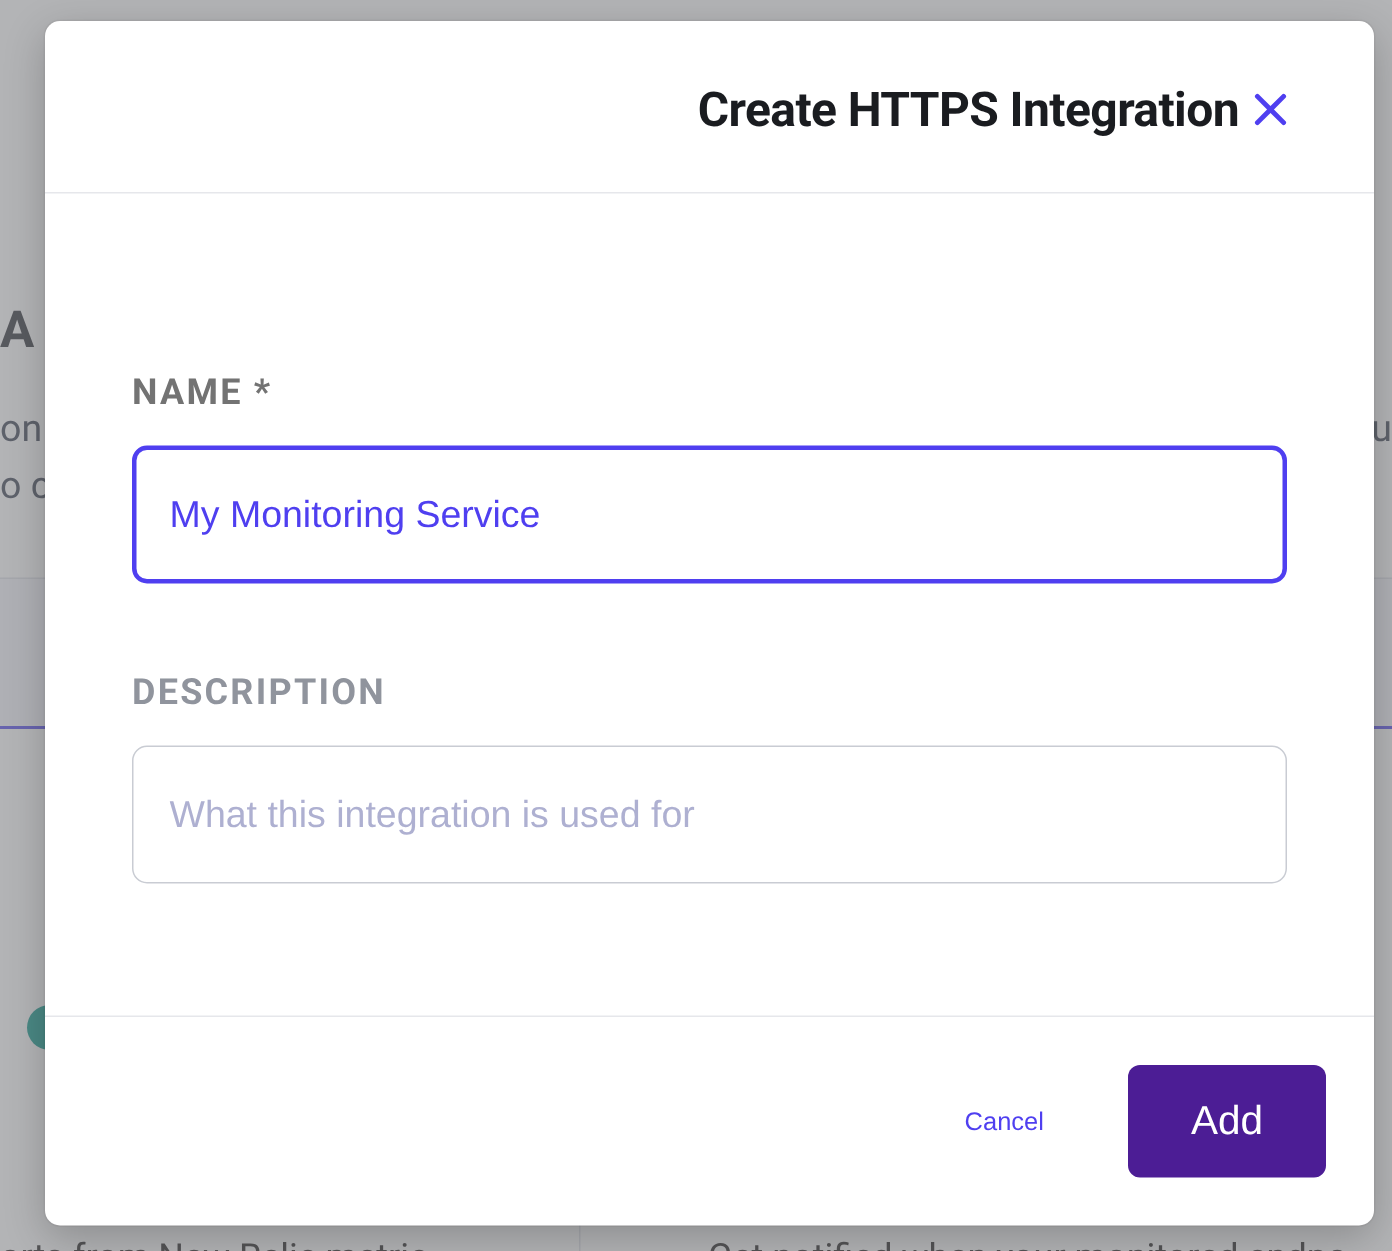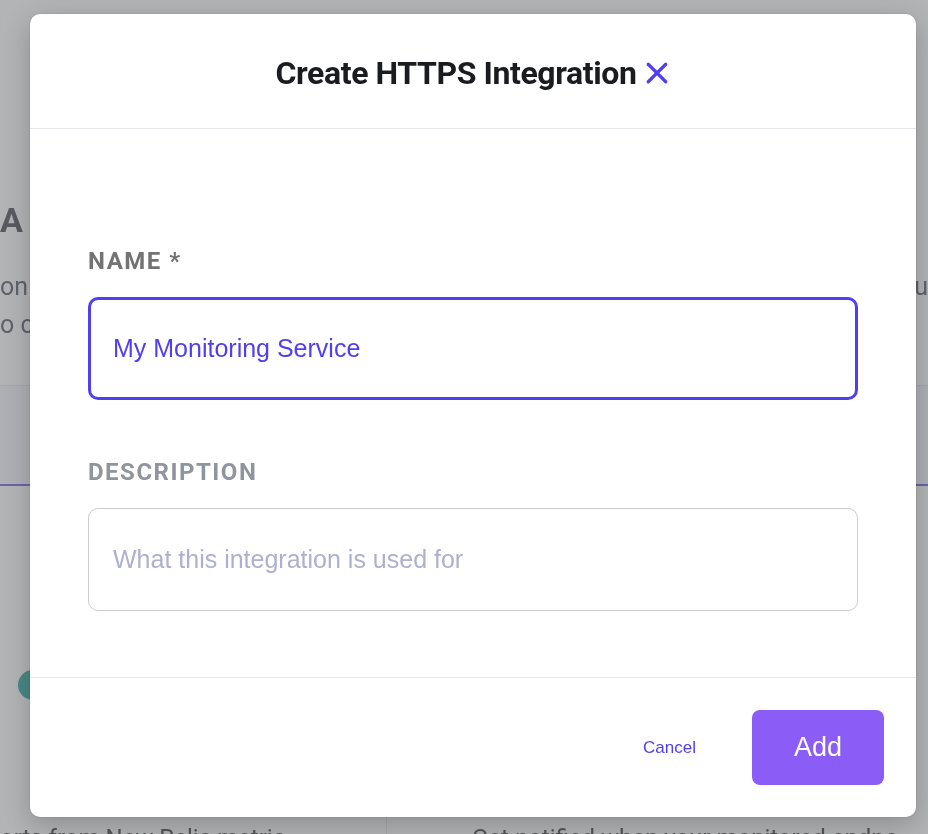--- a/index.html
+++ b/index.html
@@ -28,21 +28,21 @@
     .modal {
       position: absolute;
       left: 30px; right: 12px; top: 14px;
       height: 803px;
       background: #ffffff;
       border-radius: 10px;
       box-shadow: 0 8px 28px rgba(0,0,0,0.22), 0 0 0 1px rgba(0,0,0,0.04);
       display: flex; flex-direction: column;
     }
     .modal-header {
-      display: flex; align-items: center; justify-content: center;
+      display: flex; align-items: center; justify-content: flex-end;
       padding: 38px 48px 34px 56px;
       border-bottom: 1px solid #e6e7eb;
     }
     .modal-title { font-size: 32px; font-weight: 700; color: #1a1c20; letter-spacing: -0.4px; }
     .close-btn {
       background: none; border: none; padding: 6px; cursor: pointer;
       color: #4f3ff0; line-height: 0;
     }
     .close-btn svg { display: block; }
 
@@ -53,21 +53,21 @@
 
     .field { margin-bottom: 58px; }
     .field-label {
       font-size: 24px; font-weight: 700; letter-spacing: 1.5px;
       color: #90949d;
       margin-bottom: 22px;
     }
     .field-label.focused { color: #737373; }
     .field-input {
       width: 100%;
-      height: 103px;
+      height: 92px;
       padding: 0 24px;
       font-size: 25px;
       border: 1px solid #c9ccd3;
       border-radius: 10px;
       background: #fff;
       color: #36324d;
       outline: none;
     }
     .field-input.focused {
       border: 3px solid #4f3ff0;
@@ -81,21 +81,21 @@
       padding: 32px 32px 32px 32px;
       display: flex; justify-content: flex-end; align-items: center;
       gap: 44px;
     }
     .btn-cancel {
       background: none; border: none; cursor: pointer;
       font-size: 17px; font-weight: 500; color: #4f3ff0;
       padding: 10px 12px;
     }
     .btn-add {
-      background: #8b5cf6; color: #fff;
+      background: #4c1d95; color: #fff;
       border: none; border-radius: 8px;
       font-size: 27px; font-weight: 500;
       padding: 22px 42px;
       cursor: pointer;
     }
   </style>
 </head>
 <body>
 
 <div class="bg-page">

